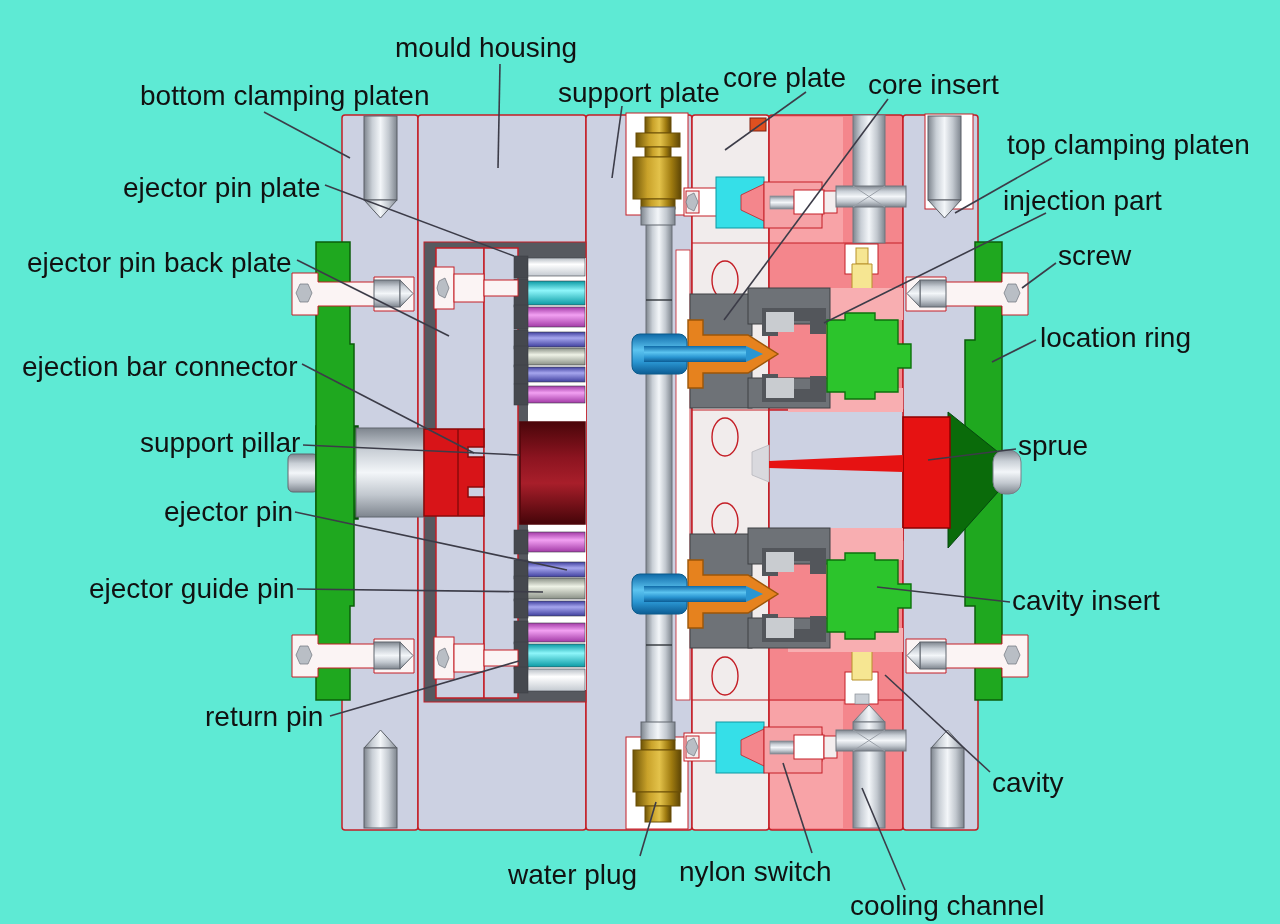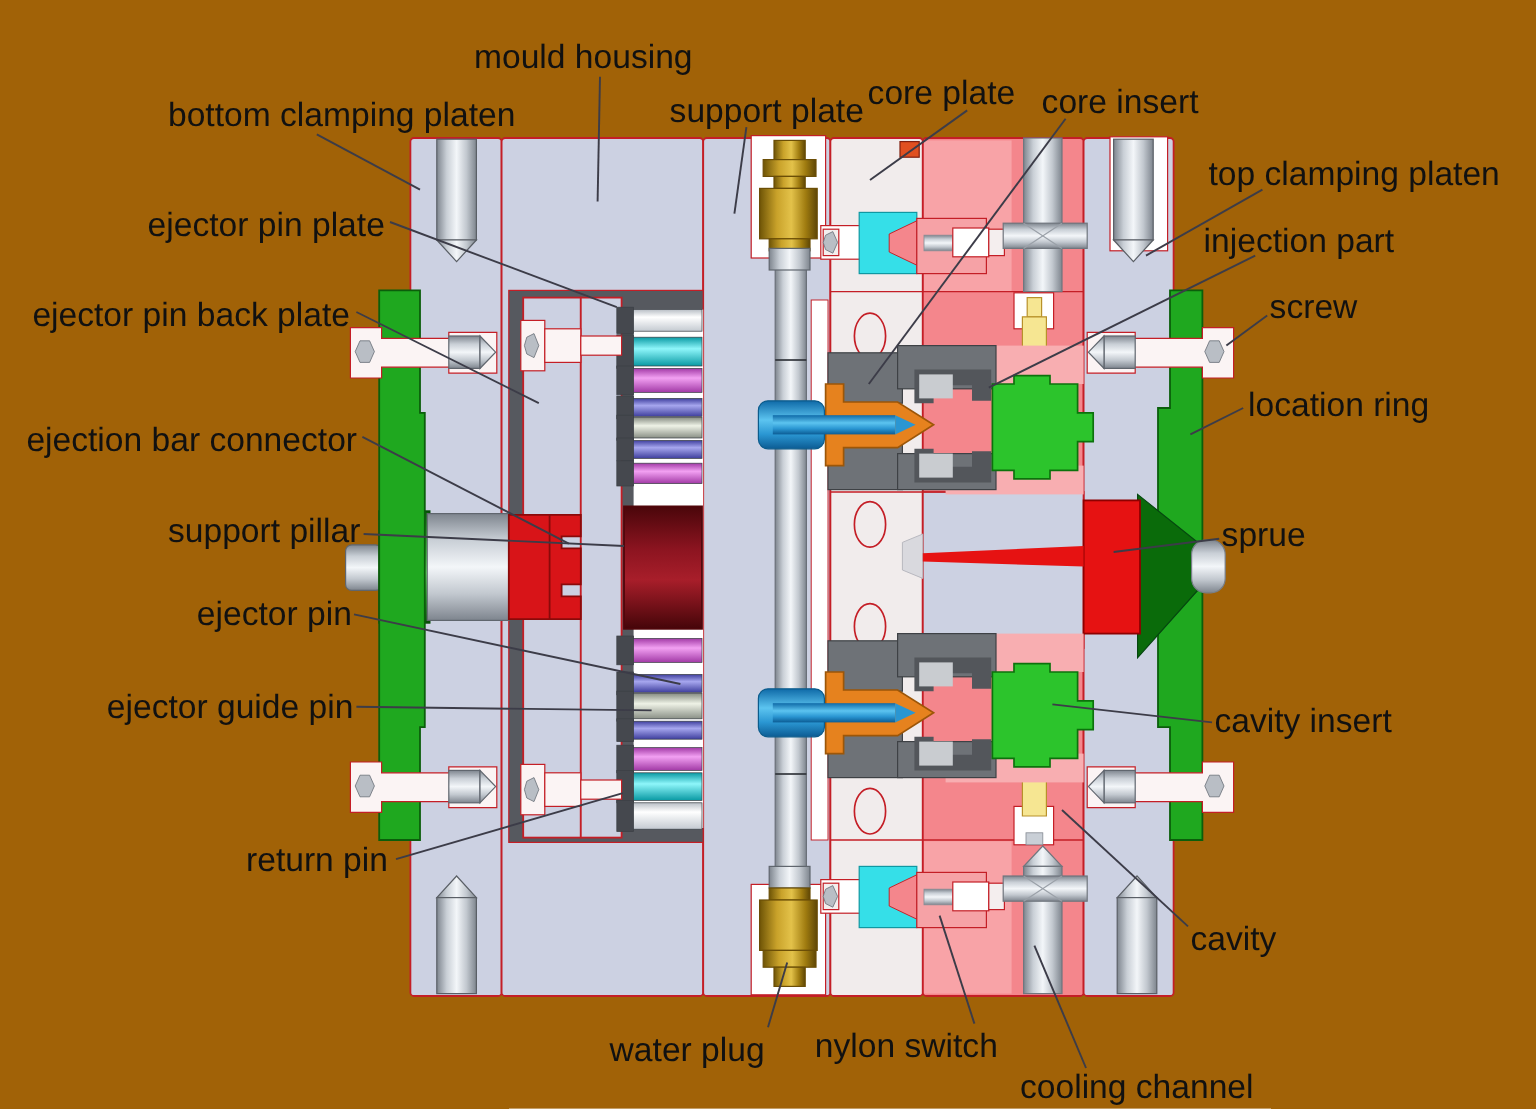--- a/index.html
+++ b/index.html
@@ -1,16 +1,16 @@
 <!DOCTYPE html>
 <html><head>
 <meta charset="utf-8">
 <style>
   html,body{margin:0;padding:0;background:#ffffff;}
-  .stage{width:1280px;height:924px;background:#a16207;position:relative;overflow:hidden;
+  .stage{width:1280px;height:924px;background:#5eead4;position:relative;overflow:hidden;
          font-family:"Liberation Sans", sans-serif;}
   svg{display:block;}
   .lbl{font-family:"Liberation Sans", sans-serif;font-size:28px;fill:#111111;}
   .leader{stroke:#3c3c48;stroke-width:1.6;fill:none;}
   .plate{stroke:#c41e26;stroke-width:1.5;}
   .thin-red{stroke:#c41e26;stroke-width:1.2;}
 </style>
 </head>
 <body>
 

